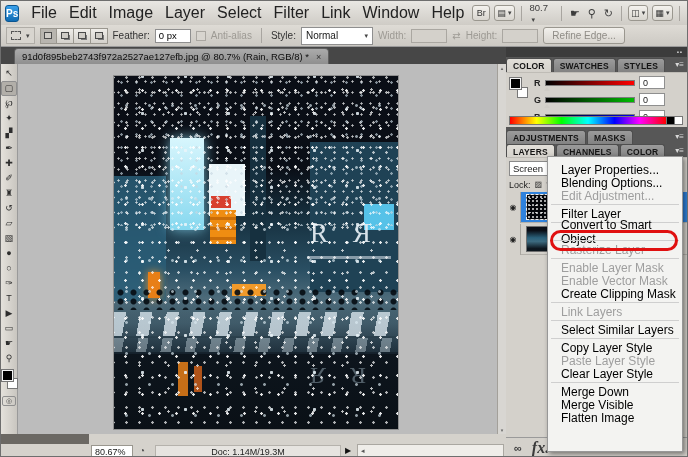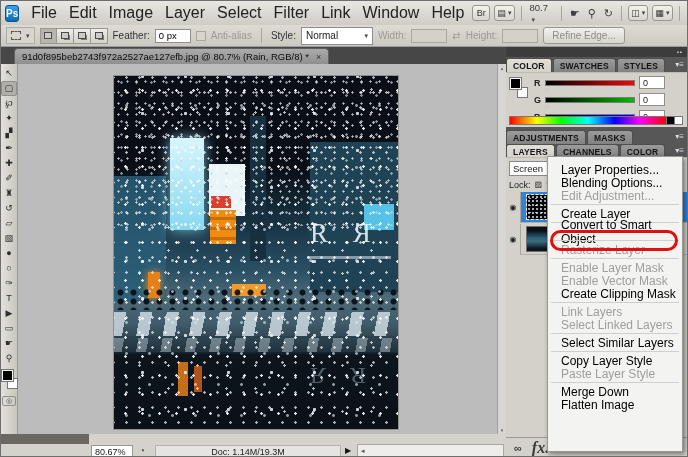--- a/index.html
+++ b/index.html
@@ -423,36 +423,37 @@
       <span class="lnk">∞</span>
       <span class="fx">fx.</span>
     </div>
   </div>
 
   <div class="ctxmenu">
     <div class="mi">Layer Properties...</div>
     <div class="mi">Blending Options...</div>
     <div class="mi dis">Edit Adjustment...</div>
     <div class="msep"></div>
-    <div class="mi">Create Layer</div>
+    <div class="mi">Filter Layer</div>
     <div class="msep"></div>
     <div class="mi">Convert to Smart Object</div>
     <div class="msep"></div>
     <div class="mi dis">Rasterize Layer</div>
     <div class="msep"></div>
     <div class="mi dis">Enable Layer Mask</div>
     <div class="mi dis">Enable Vector Mask</div>
     <div class="mi">Create Clipping Mask</div>
     <div class="msep"></div>
     <div class="mi dis">Link Layers</div>
-    <div class="mi dis">Select Linked Layers</div>
     <div class="msep"></div>
     <div class="mi">Select Similar Layers</div>
     <div class="msep"></div>
     <div class="mi">Copy Layer Style</div>
     <div class="mi dis">Paste Layer Style</div>
+    <div class="mi">Clear Layer Style</div>
     <div class="msep"></div>
     <div class="mi">Merge Down</div>
+    <div class="mi">Merge Visible</div>
     <div class="mi">Flatten Image</div>
     <div class="red-oval"></div>
   </div>
 
 </div>
 
 </body></html>

